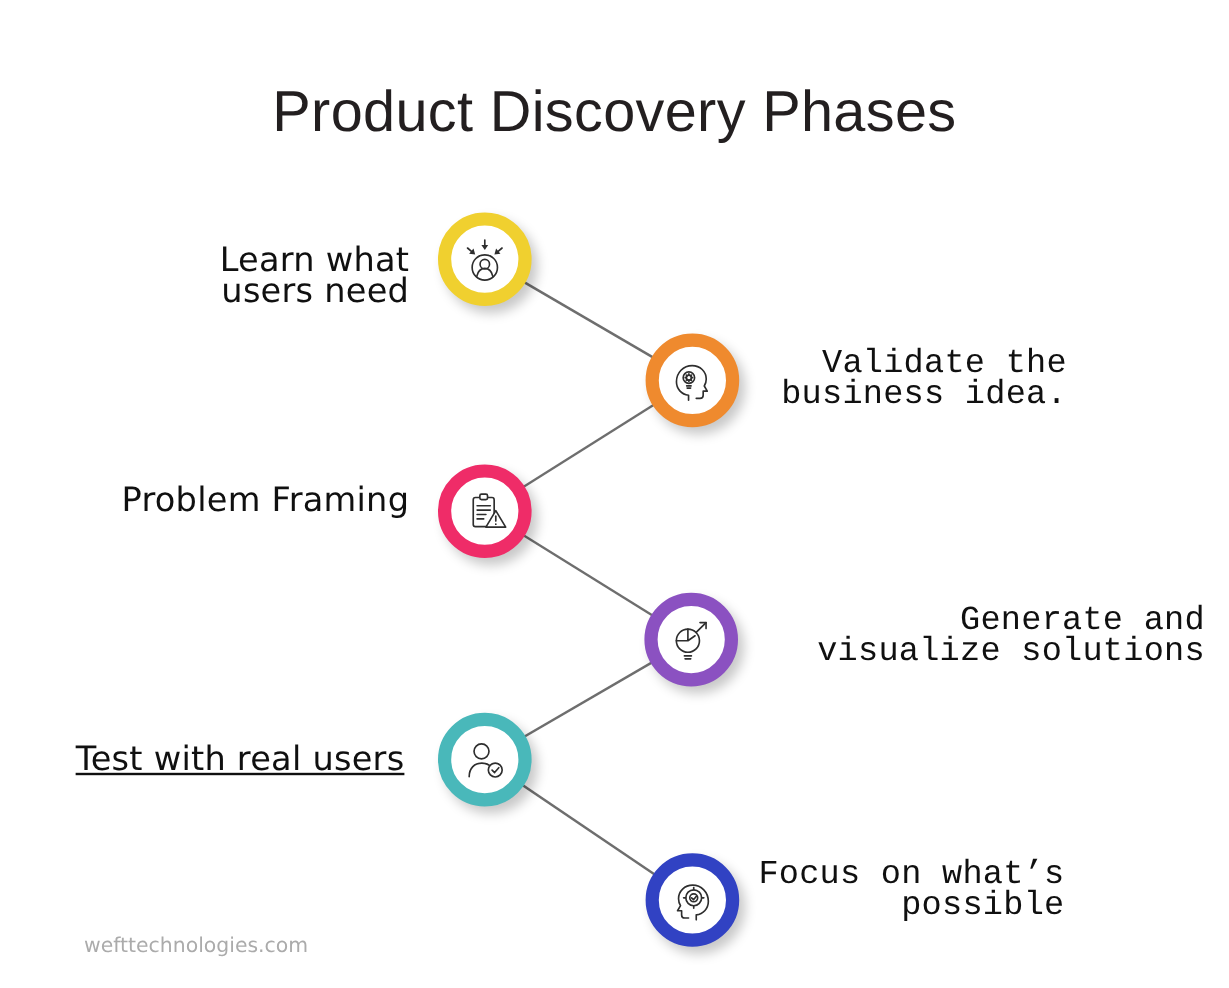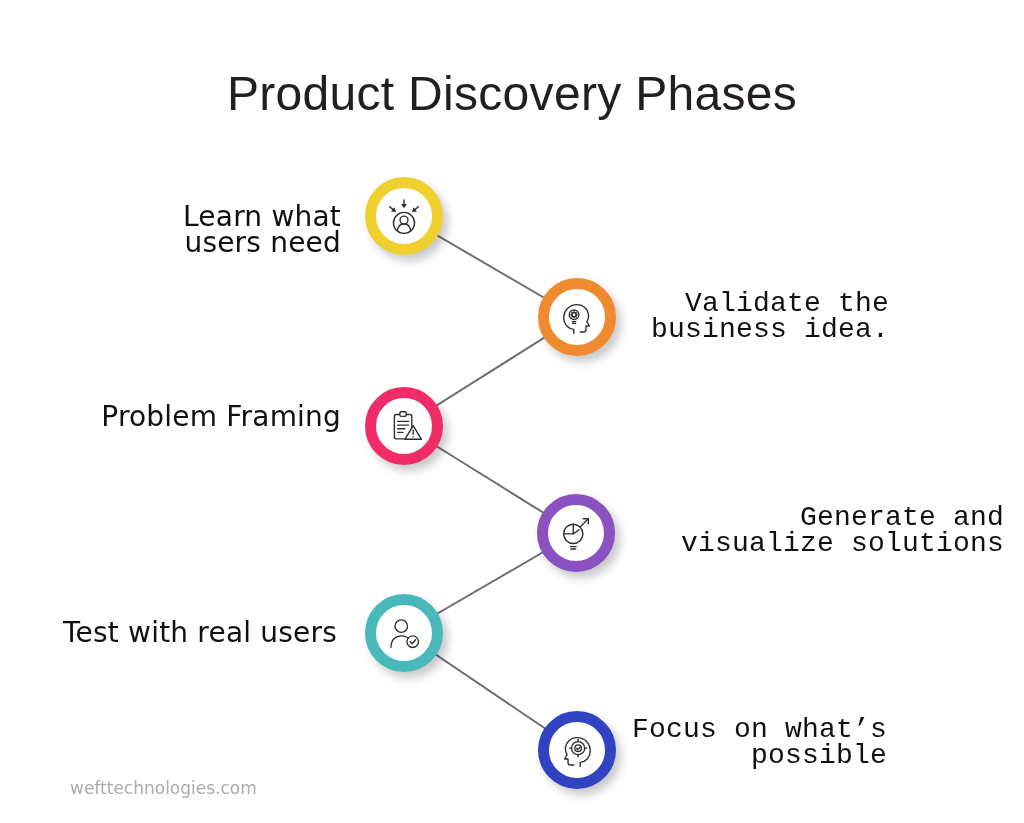--- a/index.html
+++ b/index.html
@@ -24,21 +24,21 @@
   .label{
     position:absolute;font-size:28px;line-height:26px;color:#101010;
     letter-spacing:0.2px;white-space:nowrap;
   }
   .left-col{text-align:right;}
   .right-col{text-align:right;font-family:Liberation Mono, monospace;}
   .l1{right:683px;top:204px;}
   .l2{left:651px;top:291px;}
   .l3{right:683px;top:404px;}
   .l4{left:651px;top:505px;margin-left:30px;}
-  .l5{right:687px;top:620px;}
+  .l5{right:687px;top:620px;text-decoration:underline;}
   .l6{left:632px;top:717px;}
   .n1{left:365px;top:177px;}
   .n2{left:538px;top:278px;}
   .n3{left:365px;top:387px;}
   .n4{left:537px;top:494px;}
   .n5{left:365px;top:594px;}
   .n6{left:538px;top:711px;}
   .footer{position:absolute;left:70px;top:778px;font-size:17px;color:#ABABAB;}
 </style>
 </head>

